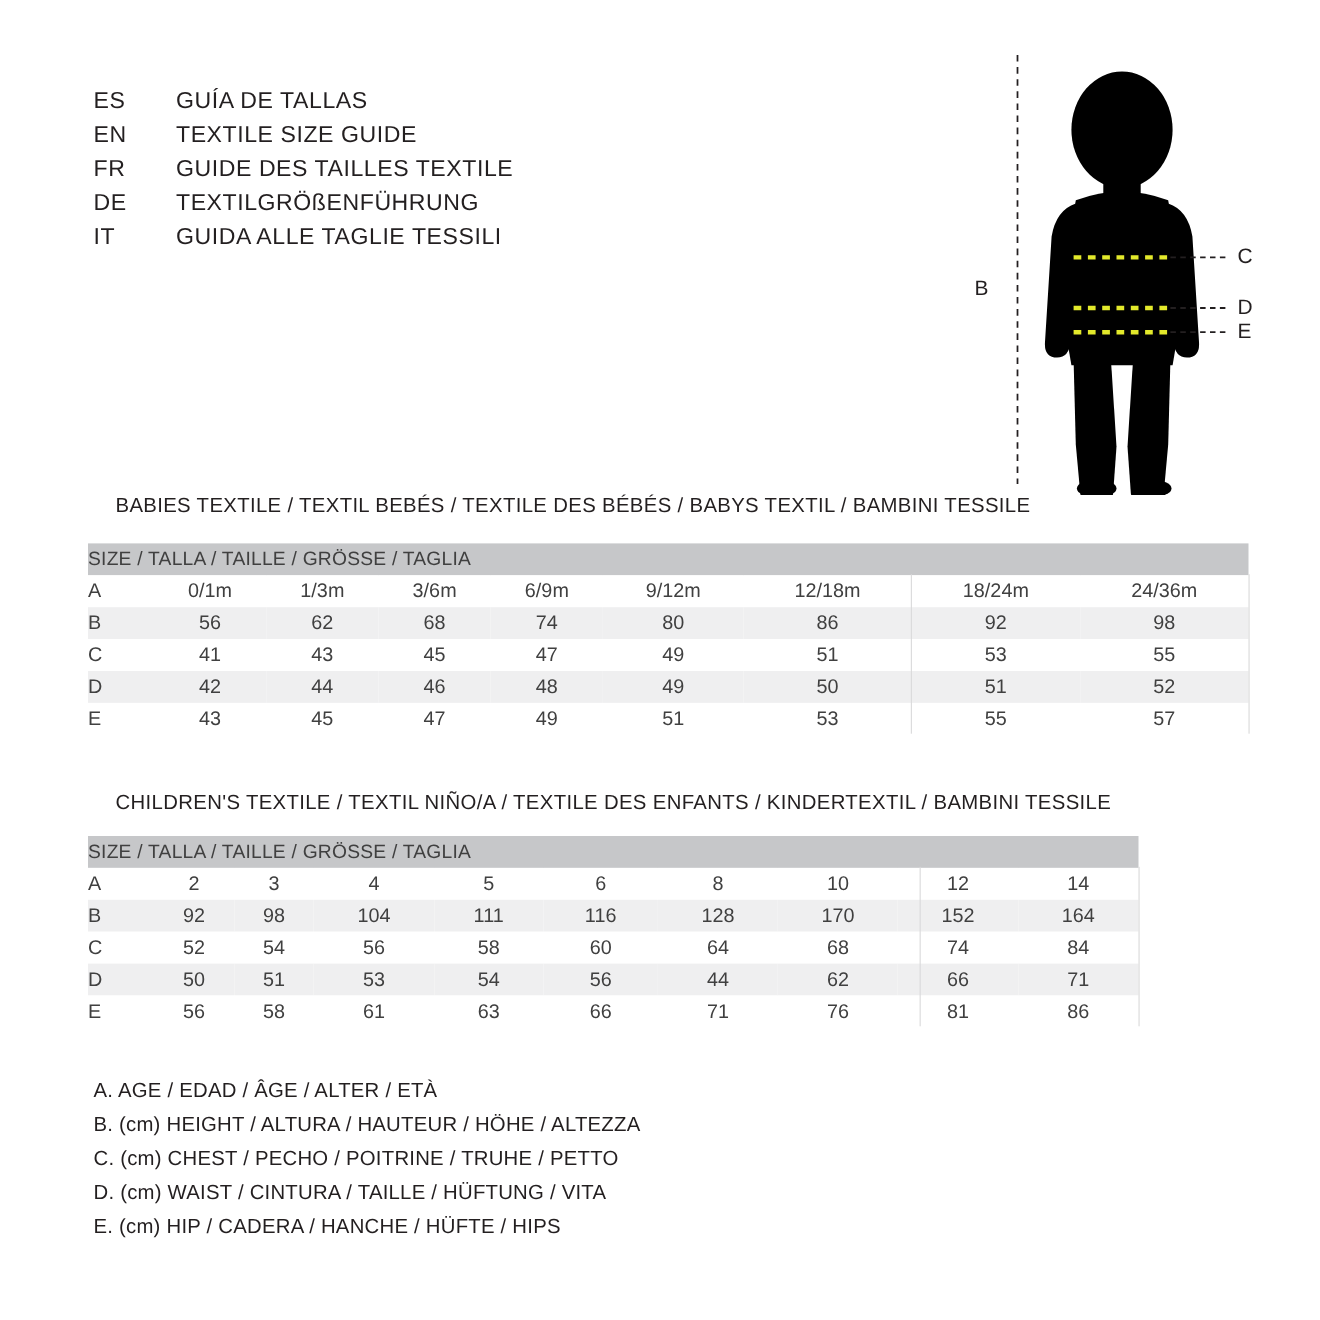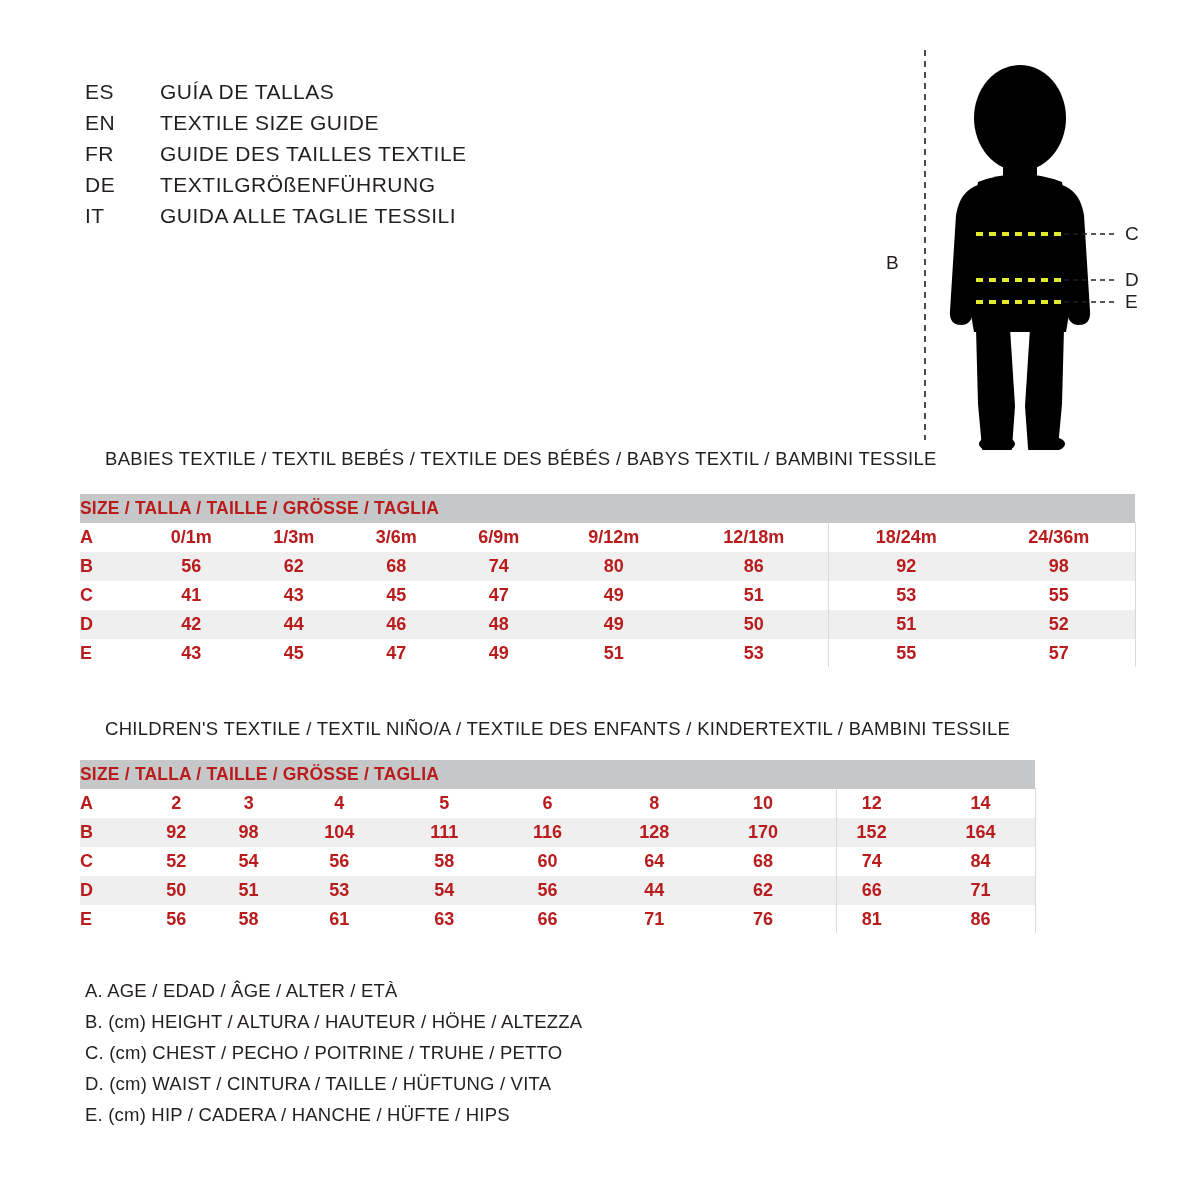--- a/index.html
+++ b/index.html
@@ -64,22 +64,21 @@
     color: #231f20;
     white-space: nowrap;
     margin-left: 20px;
   }
 
   
   table.size-table {
     position: absolute;
     border-collapse: collapse;
     font-size: 18px;
-    color: #b91c1c;
-    font-weight: bold;
+    color: #404040;
   }
   table.size-table td {
     padding: 0;
     height: 29px;
     vertical-align: middle;
     border: 0;
   }
   .hdr-row td {
     background: #c6c7c9;
     font-size: 17.5px;

